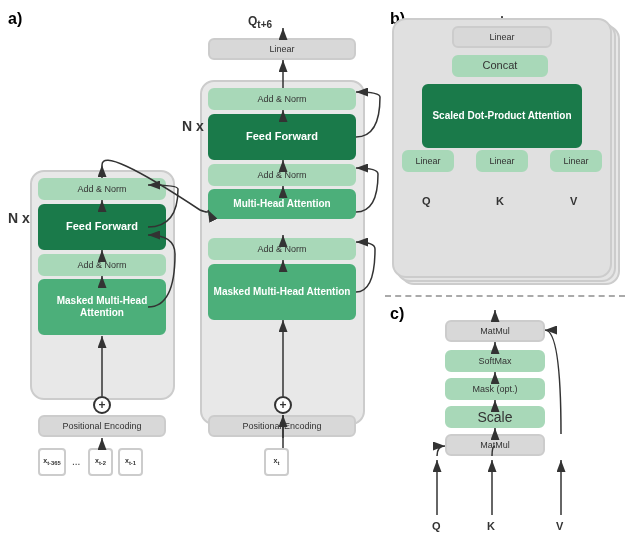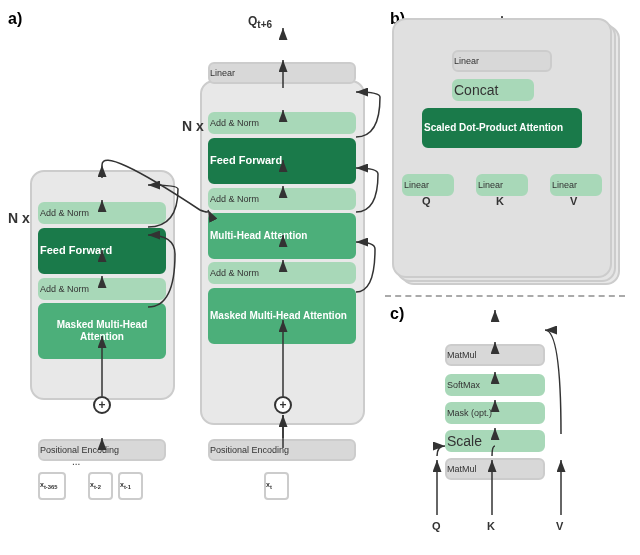--- a/index.html
+++ b/index.html
@@ -22,25 +22,24 @@
       position: absolute;
       font-weight: bold;
       font-size: 16px;
     }
     
     .box {
       position: absolute;
       border-radius: 6px;
       display: flex;
       align-items: center;
-      justify-content: flex-start;
+      justify-content: center;
       text-align: center;
       font-weight: bold;
       line-height: 1.2;
-      margin-top: 24px;
     }
     .box-green-dark {
       background: #1a7a4a;
       color: #fff;
       border: 2px solid #1a7a4a;
     }
     .box-green-mid {
       background: #4caf7a;
       color: #fff;
       border: 2px solid #4caf7a;
@@ -168,21 +167,21 @@
 
   <div class="box box-green-dark" style="left:208px; top:114px; width:148px; height:46px; font-size:11px;">
     <span>Feed
 Forward</span>
   </div>
 
   <div class="box box-green-light" style="left:208px; top:164px; width:148px; height:22px; font-size:9px; font-weight:normal;">
     <span>Add &amp; Norm</span>
   </div>
 
-  <div class="box box-green-mid" style="left:208px; top:189px; width:148px; height:46px; font-size:10px;">
+  <div class="box box-green-mid" style="left:208px; top:189px; width:148px; height:30px; font-size:10px;">
     <span>Multi-Head
 Attention</span>
   </div>
 
   <div class="box box-green-light" style="left:208px; top:238px; width:148px; height:22px; font-size:9px; font-weight:normal;">
     <span>Add &amp; Norm</span>
   </div>
 
   <div class="box box-green-mid" style="left:208px; top:264px; width:148px; height:56px; font-size:10px;">
     <span>Masked
@@ -202,25 +201,25 @@
   </div>
 
   <div class="panel" style="left:400px; top:25px; width:220px; height:260px; background:#e8e8e8; z-index:0;"></div>
   <div class="panel" style="left:396px; top:22px; width:220px; height:260px; background:#e4e4e4; z-index:0;"></div>
   <div class="panel" style="left:392px; top:18px; width:220px; height:260px; background:#e0e0e0; z-index:1;"></div>
 
   <div class="box box-gray-light" style="left:452px; top:26px; width:100px; height:22px; font-size:9px; font-weight:normal; z-index:2;">
     <span>Linear</span>
   </div>
 
-  <div class="box box-green-light" style="left:452px; top:55px; width:82px; height:22px; font-size:14px; font-weight:normal; z-index:2;">
+  <div class="box box-green-light" style="left:452px; top:55px; width:96px; height:22px; font-size:11px; font-weight:normal; z-index:2;">
     <span>Concat</span>
   </div>
 
-  <div class="box box-green-dark" style="left:422px; top:84px; width:160px; height:40px; font-size:10px; z-index:2;">
+  <div class="box box-green-dark" style="left:422px; top:84px; width:160px; height:64px; font-size:10px; z-index:2;">
     <span>Scaled Dot-Product
 Attention</span>
   </div>
 
   <div class="box box-green-light" style="left:402px; top:150px; width:52px; height:22px; font-size:9px; font-weight:normal; z-index:2;">
     <span>Linear</span>
   </div>
   <div class="box box-green-light" style="left:476px; top:150px; width:52px; height:22px; font-size:9px; font-weight:normal; z-index:2;">
     <span>Linear</span>
   </div>

